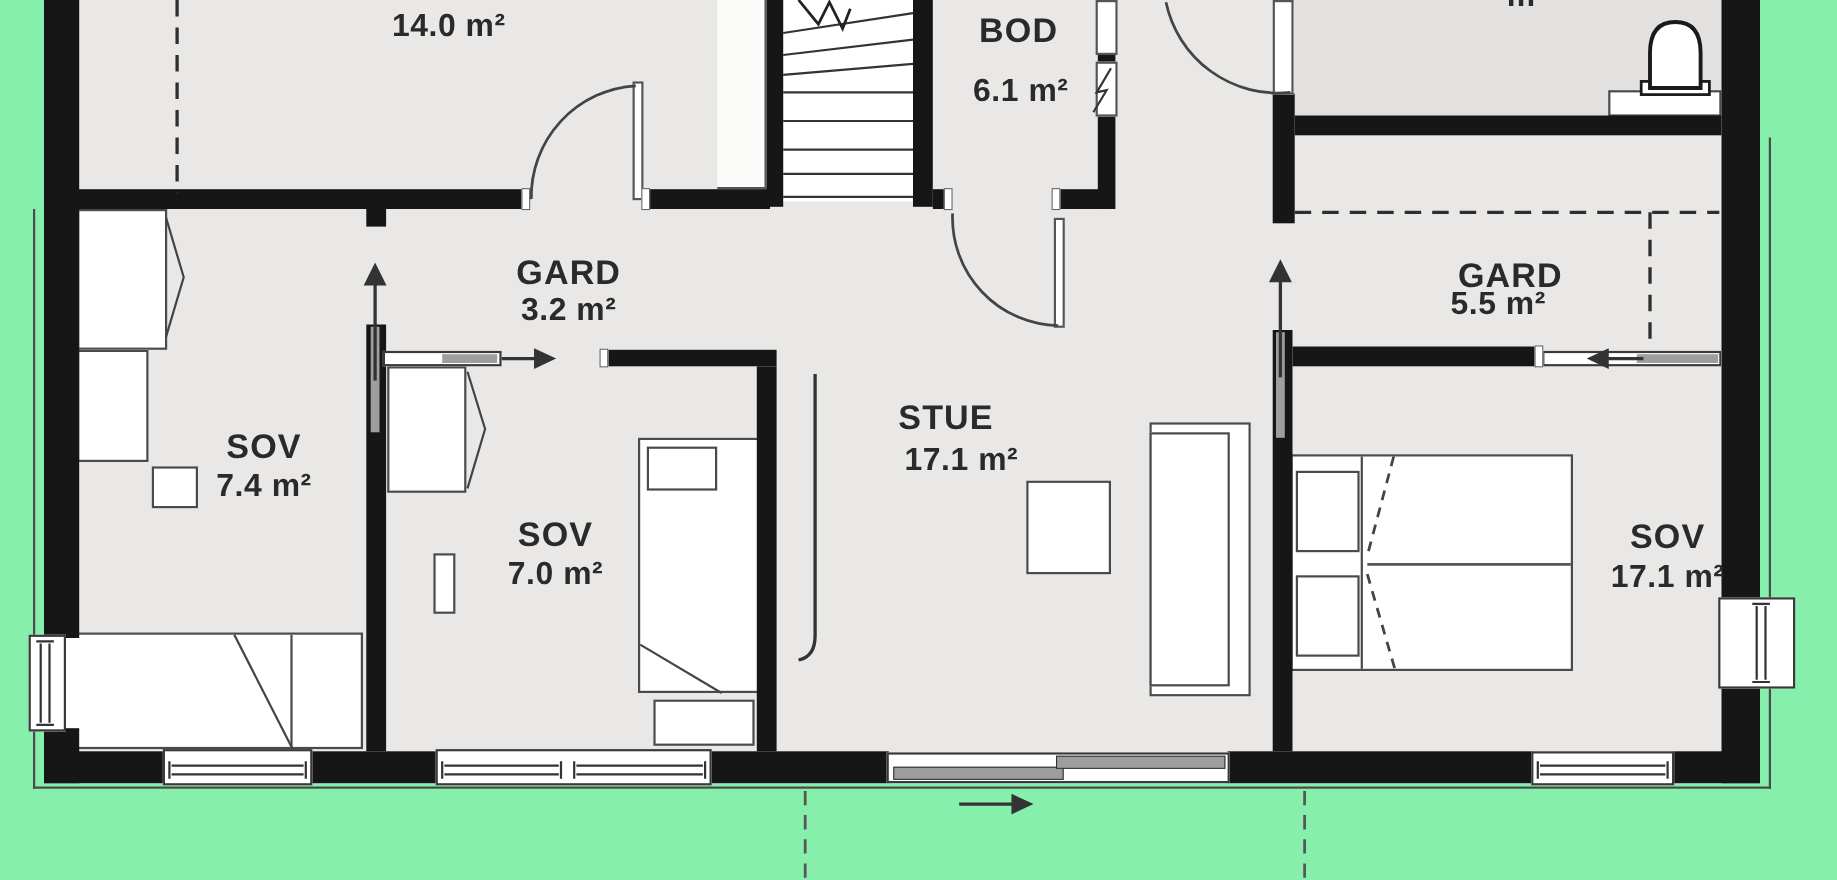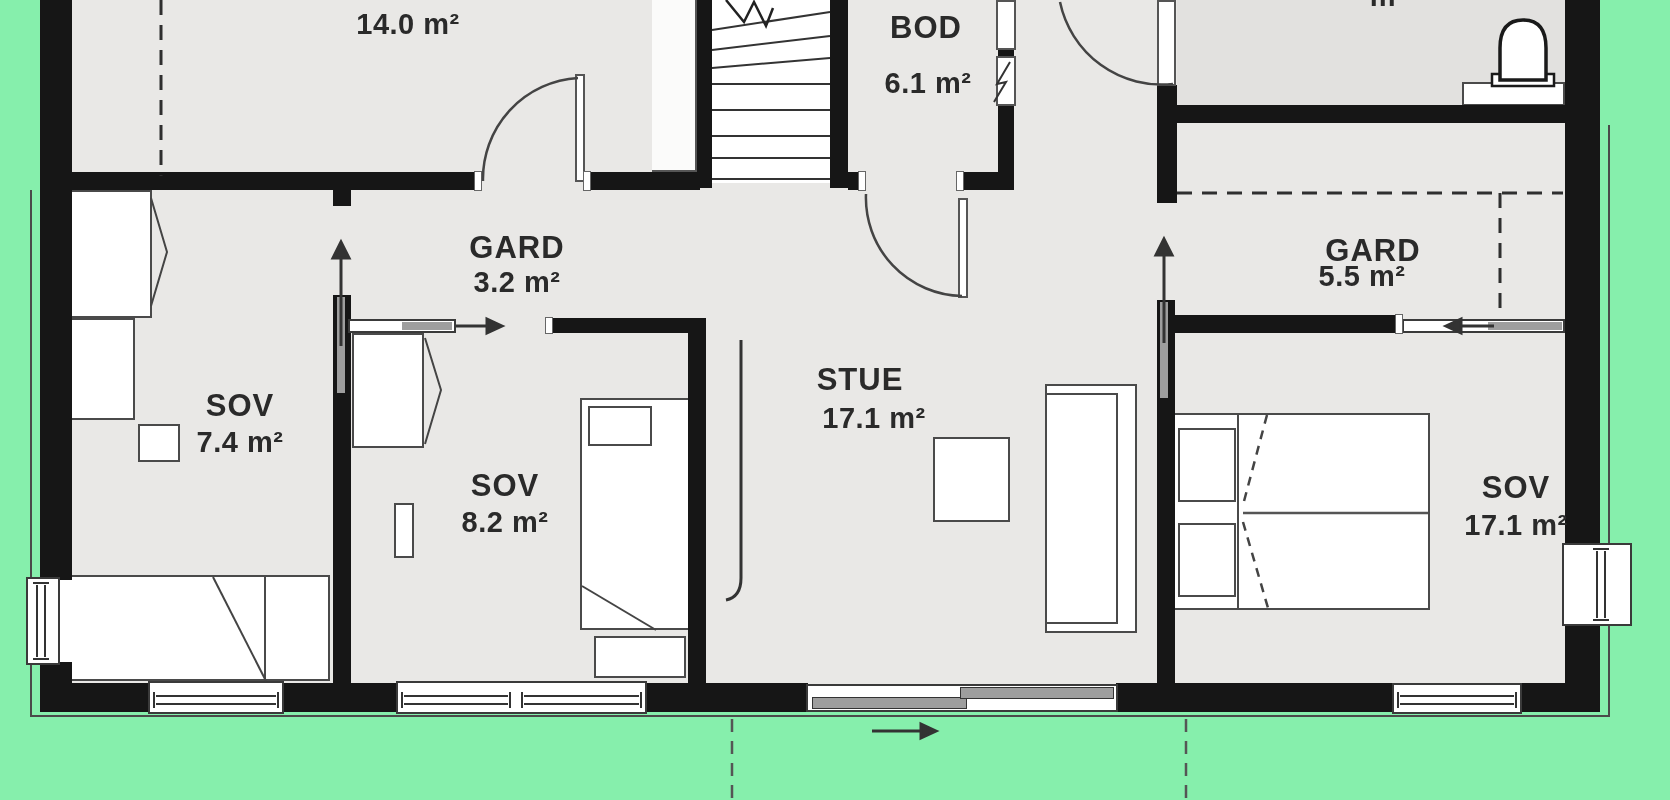--- a/index.html
+++ b/index.html
@@ -204,21 +204,21 @@
   <div class="label" style="left:517px;top:230px;">GARD</div>
   <div class="label area" style="left:517px;top:266px;">3.2 m²</div>
 
   <div class="label" style="left:1362px;top:233px;margin-left:11px;">GARD</div>
   <div class="label area" style="left:1362px;top:260px;">5.5 m²</div>
 
   <div class="label" style="left:240px;top:388px;">SOV</div>
   <div class="label area" style="left:240px;top:426px;">7.4 m²</div>
 
   <div class="label" style="left:505px;top:468px;">SOV</div>
-  <div class="label area" style="left:505px;top:506px;">8.2 m²</div>
+  <div class="label area" style="left:505px;top:506px;">7.0 m²</div>
 
   <div class="label" style="left:860px;top:362px;">STUE</div>
   <div class="label area" style="left:874px;top:402px;">17.1 m²</div>
 
   <div class="label" style="left:1516px;top:470px;">SOV</div>
   <div class="label area" style="left:1516px;top:509px;">17.1 m²</div>
 
 </div>
 
 </body></html>

